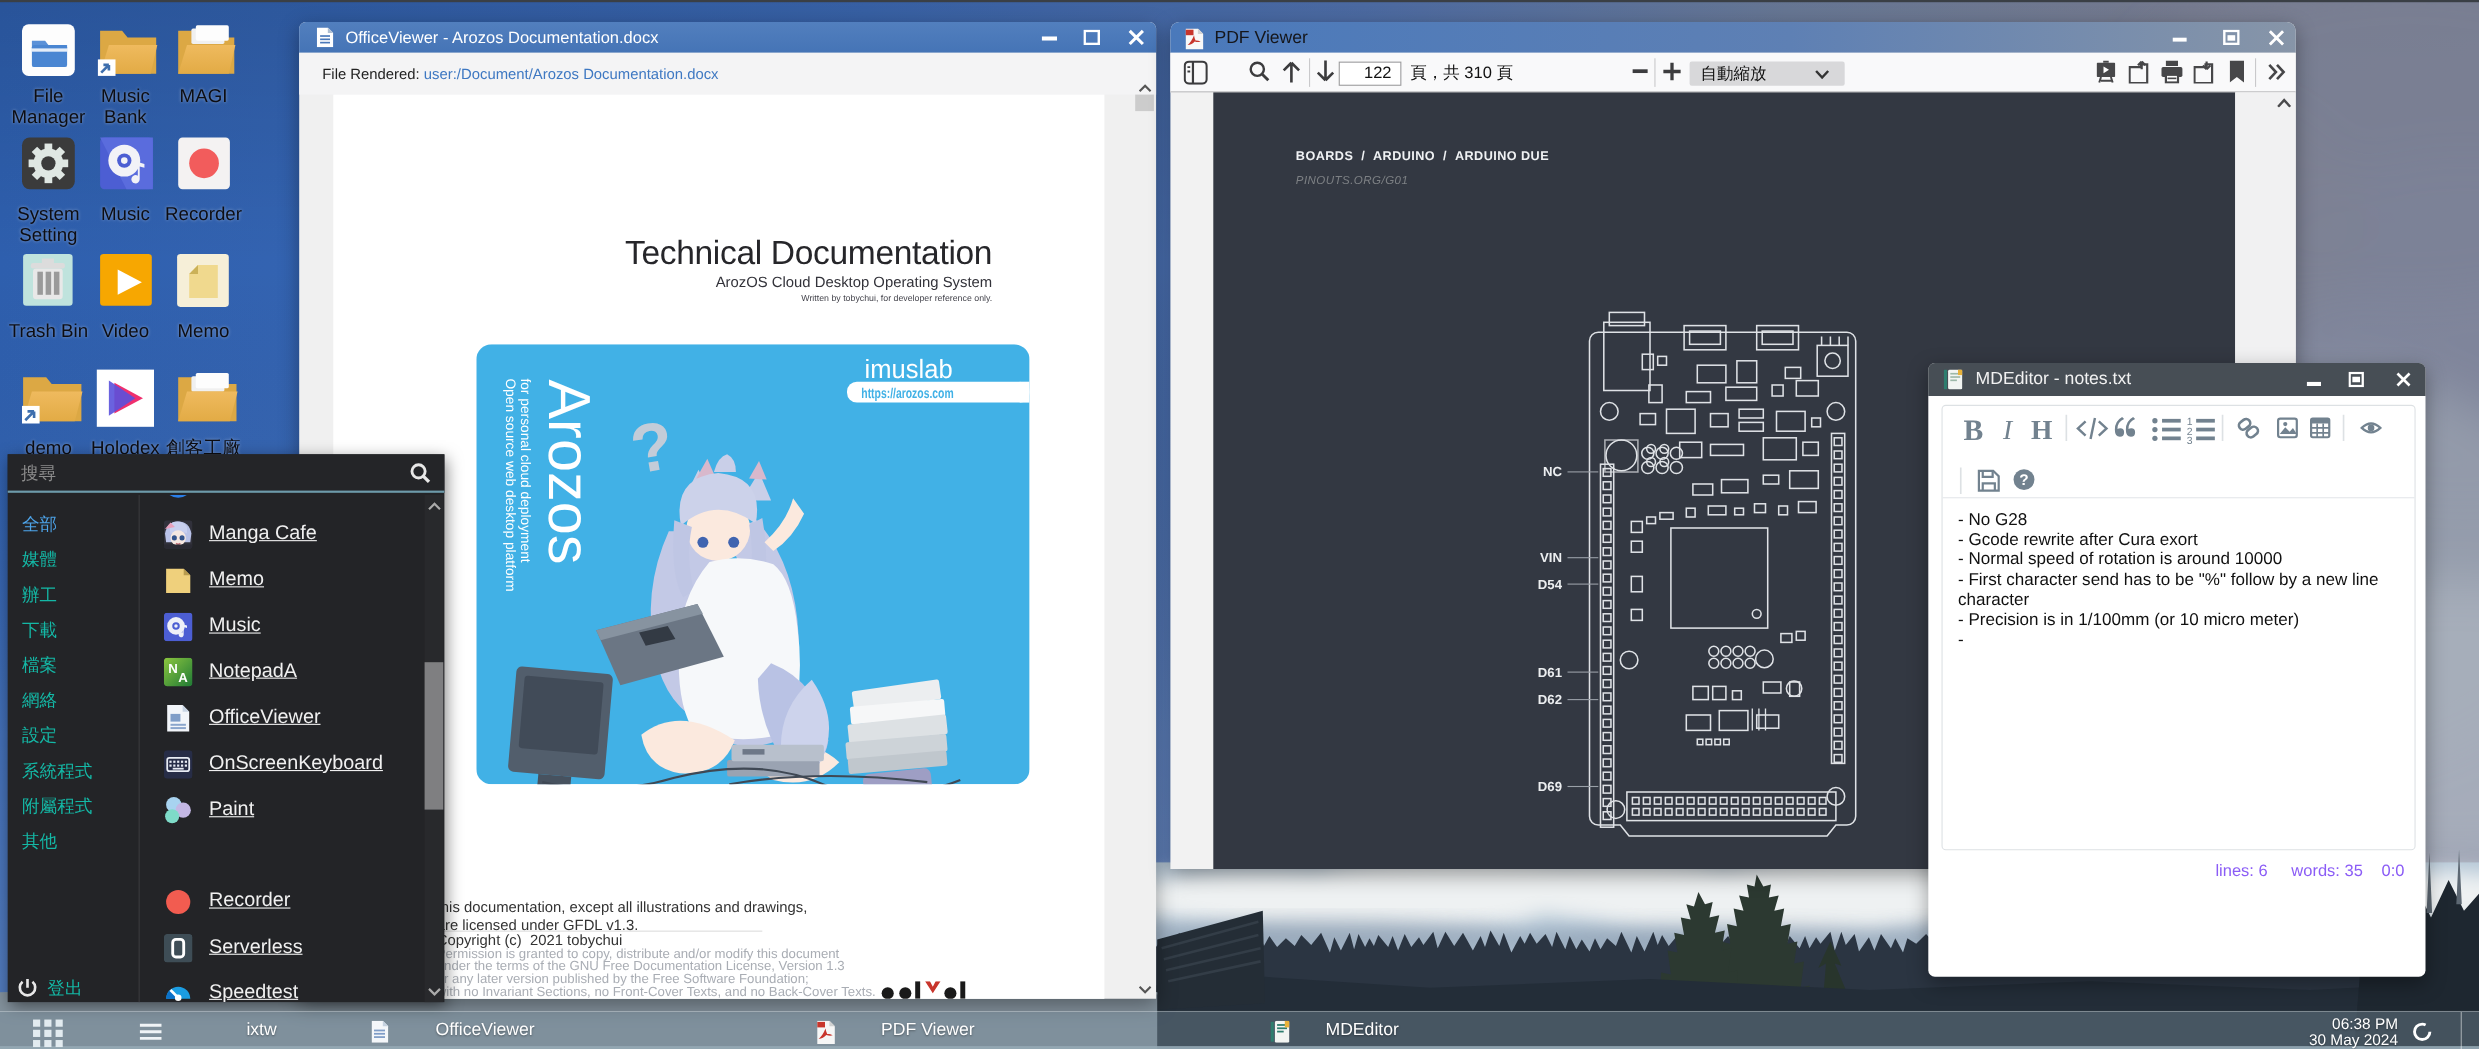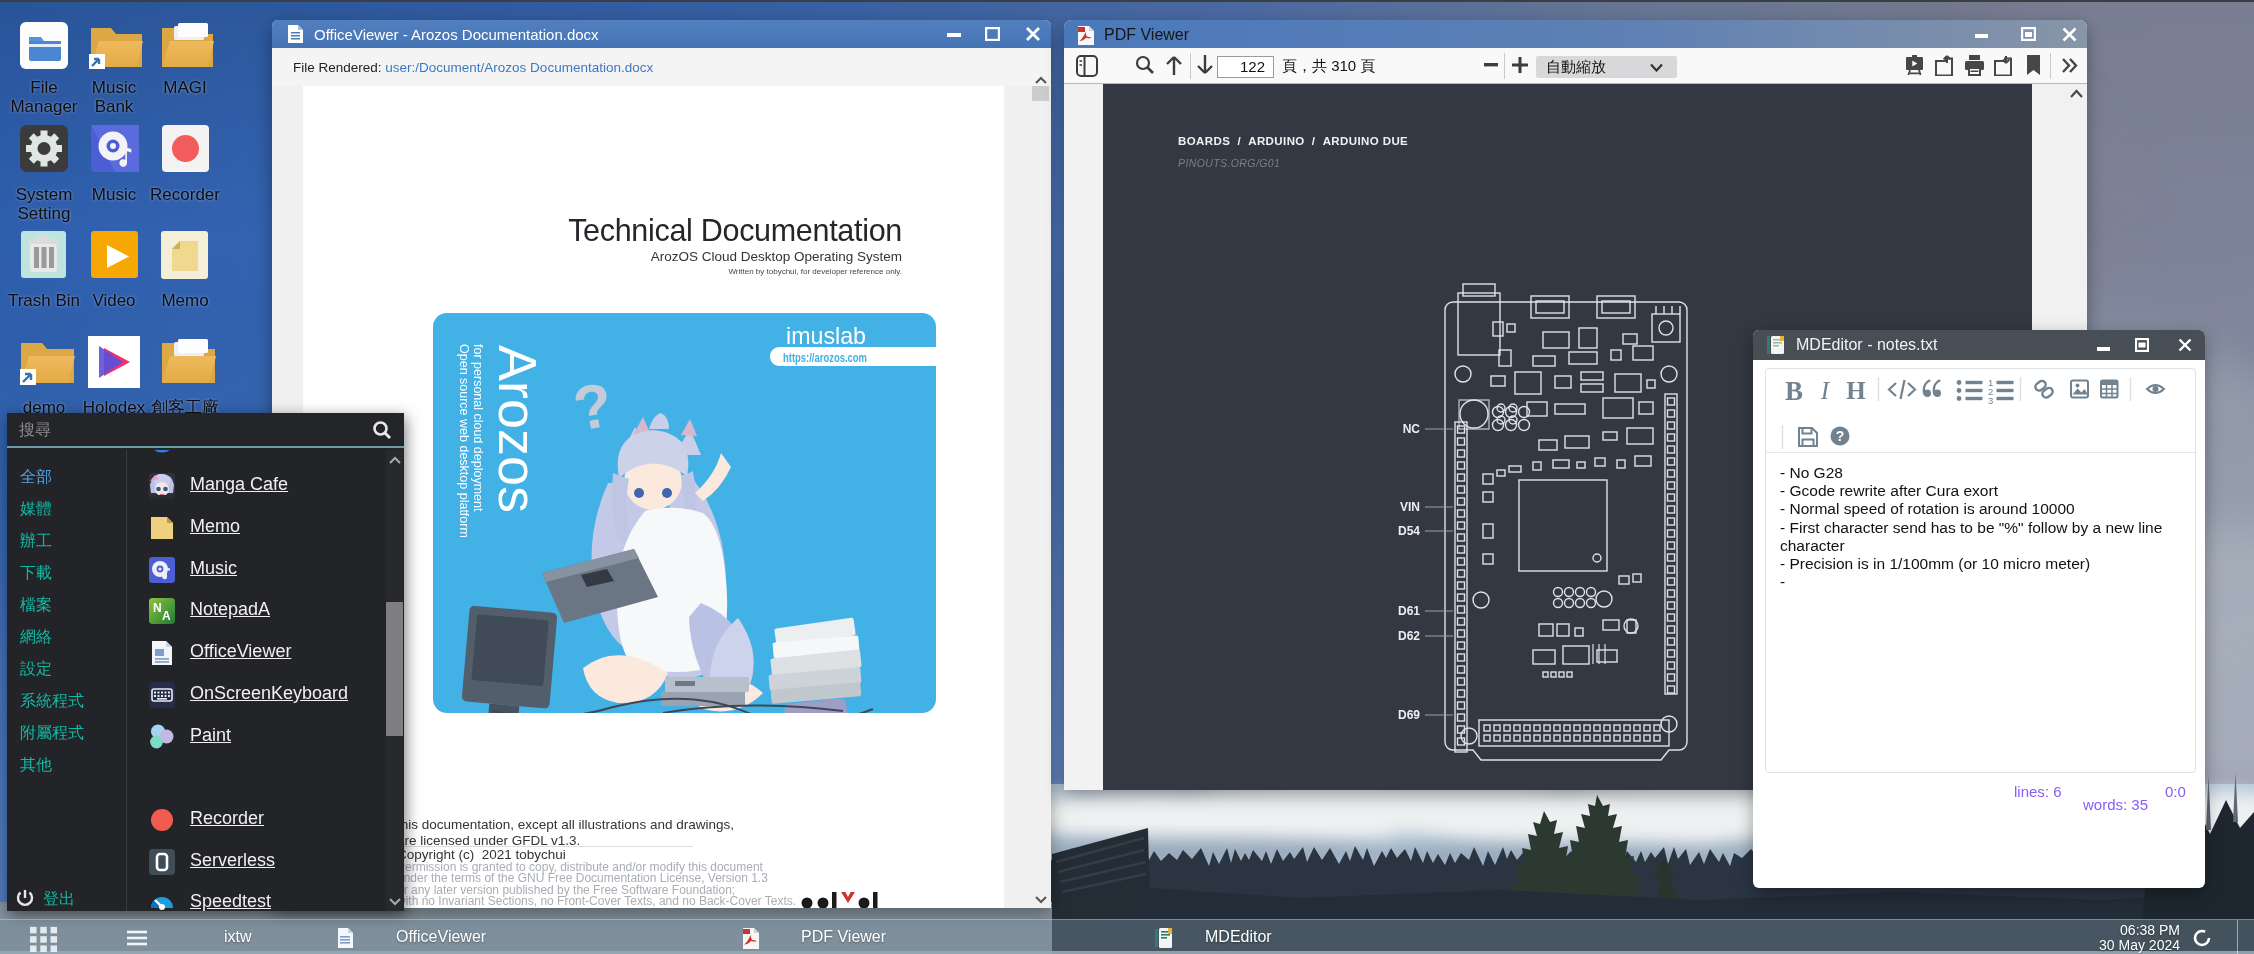--- a/index.html
+++ b/index.html
@@ -766,21 +766,21 @@
             <circle cx="86" cy="67" r="9.5" fill="#72828f"></circle>
             <text x="86" y="72" font-size="14" font-weight="bold" fill="#fff" font-family="Liberation Sans" text-anchor="middle">?</text>
           </g>
       </g>
     </svg>
     <div class="abs" style="left:0;top:83px;width:429px;height:1px;background:#e4e7ea"></div>
     <div class="abs" style="left:14px;top:95px;width:400px;font-size:15.5px;color:#111;line-height:18.2px;">- No G28<br>- Gcode rewrite after Cura exort<br>- Normal speed of rotation is around 10000<br>- First character send has to be "%" follow by a new line character<br>- Precision is in 1/100mm (or 10 micro meter)<br>-</div>
   </div>
   <div class="abs" style="left:0;top:446px;width:540px;height:30px;font-size:15px;color:#8b5cf6">
     <span class="abs" style="left:261px;top:7px">lines: 6</span>
-    <span class="abs" style="left:330px;top:20px">words: 35</span>
+    <span class="abs" style="left:330px;top:7px">words: 35</span>
     <span class="abs" style="left:412px;top:7px">0:0</span>
   </div>
 </div>
 <div id="menu">
   <div class="search">搜尋
     <svg class="abs" style="right:12px;top:7px" width="20" height="20" viewBox="0 0 20 20">
         <circle cx="8.5" cy="8.5" r="6" fill="none" stroke="#e8e8e8" stroke-width="2.6"></circle>
         <line x1="13" y1="13" x2="18" y2="18" stroke="#e8e8e8" stroke-width="3"></line>
       </svg>
   </div>

